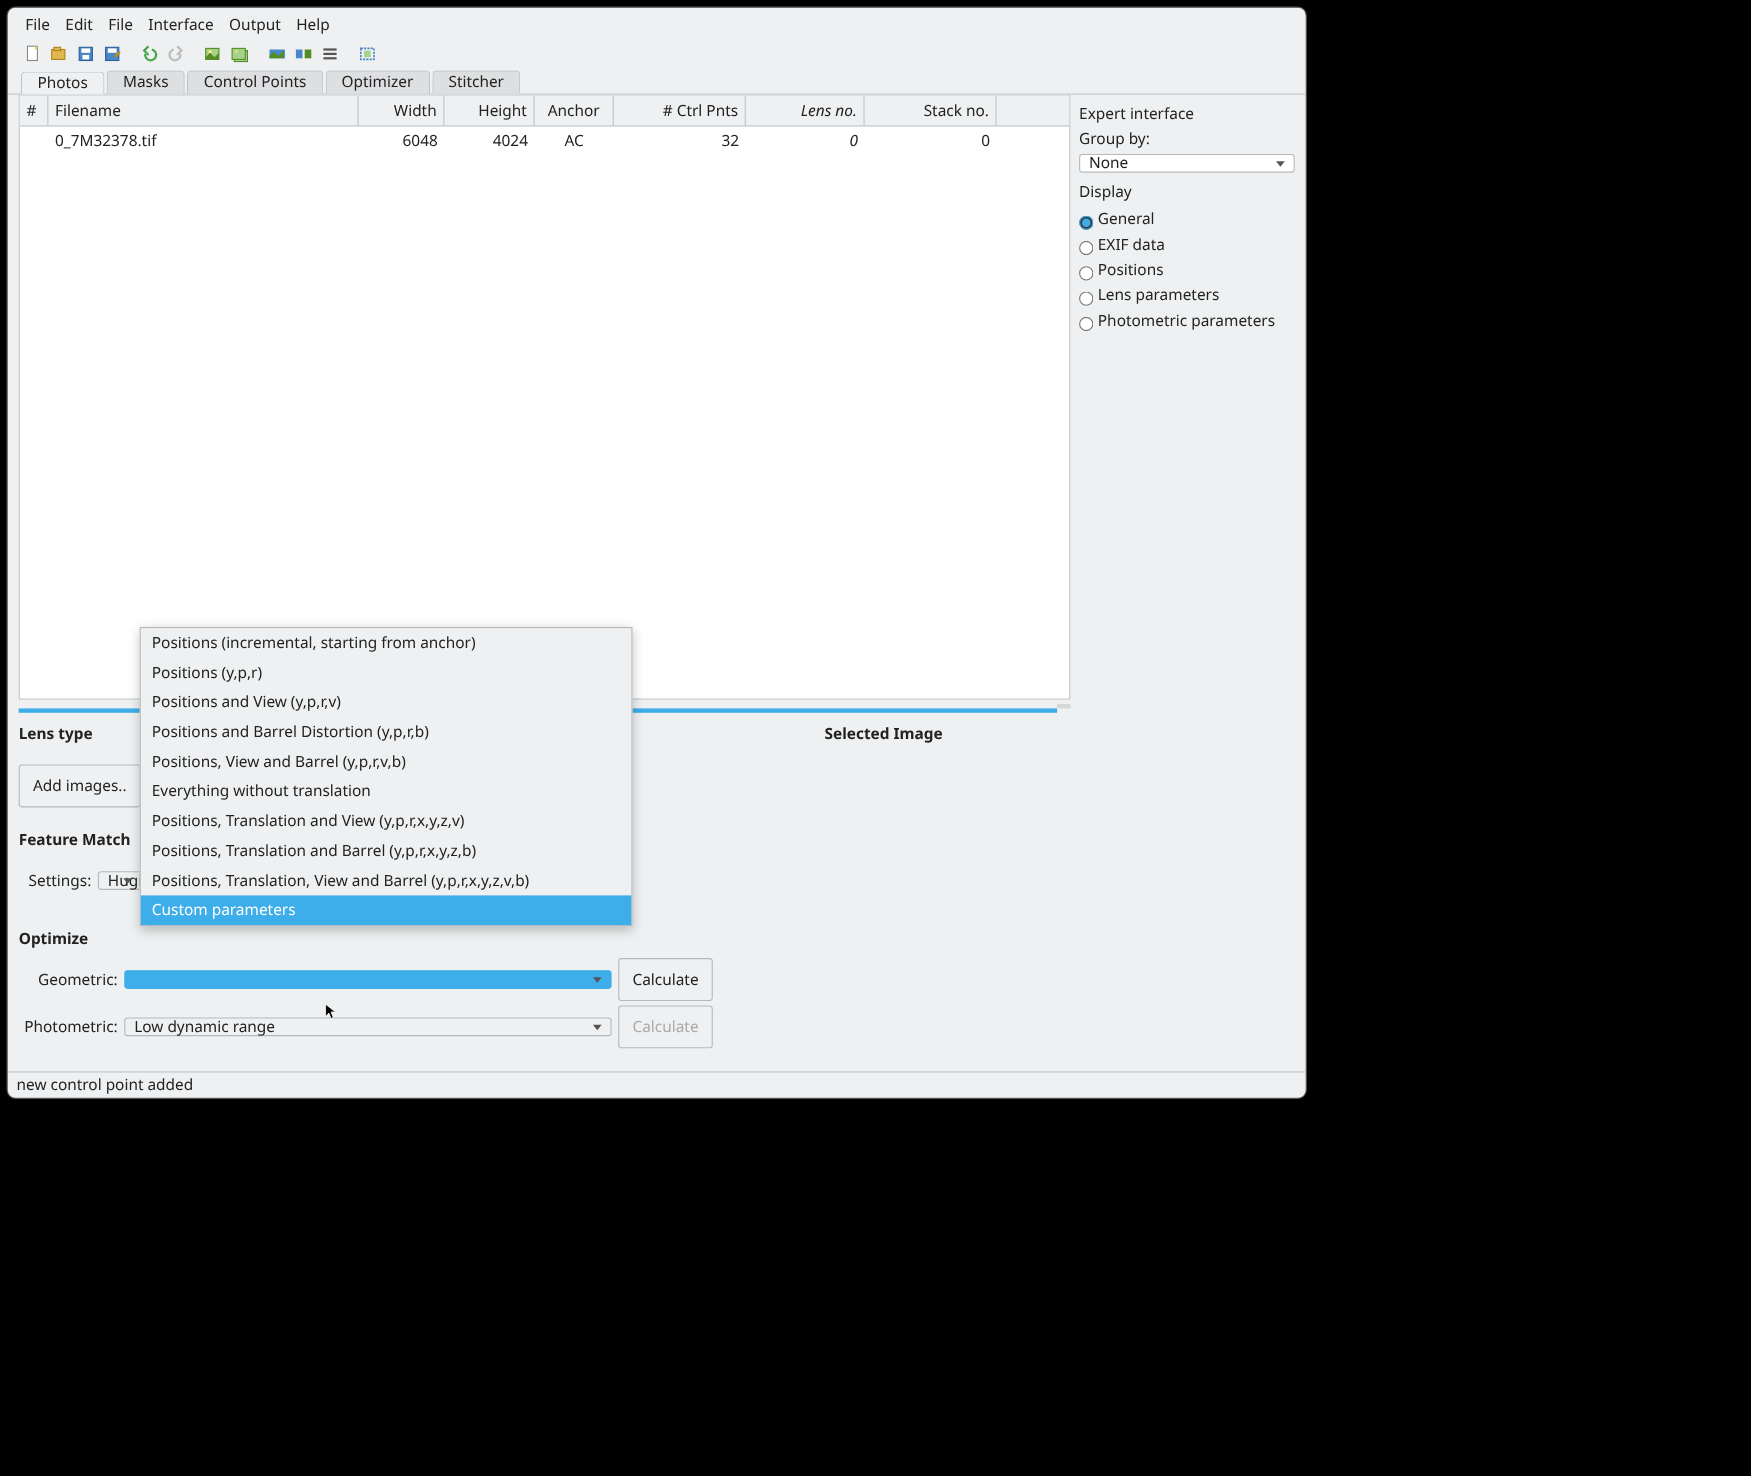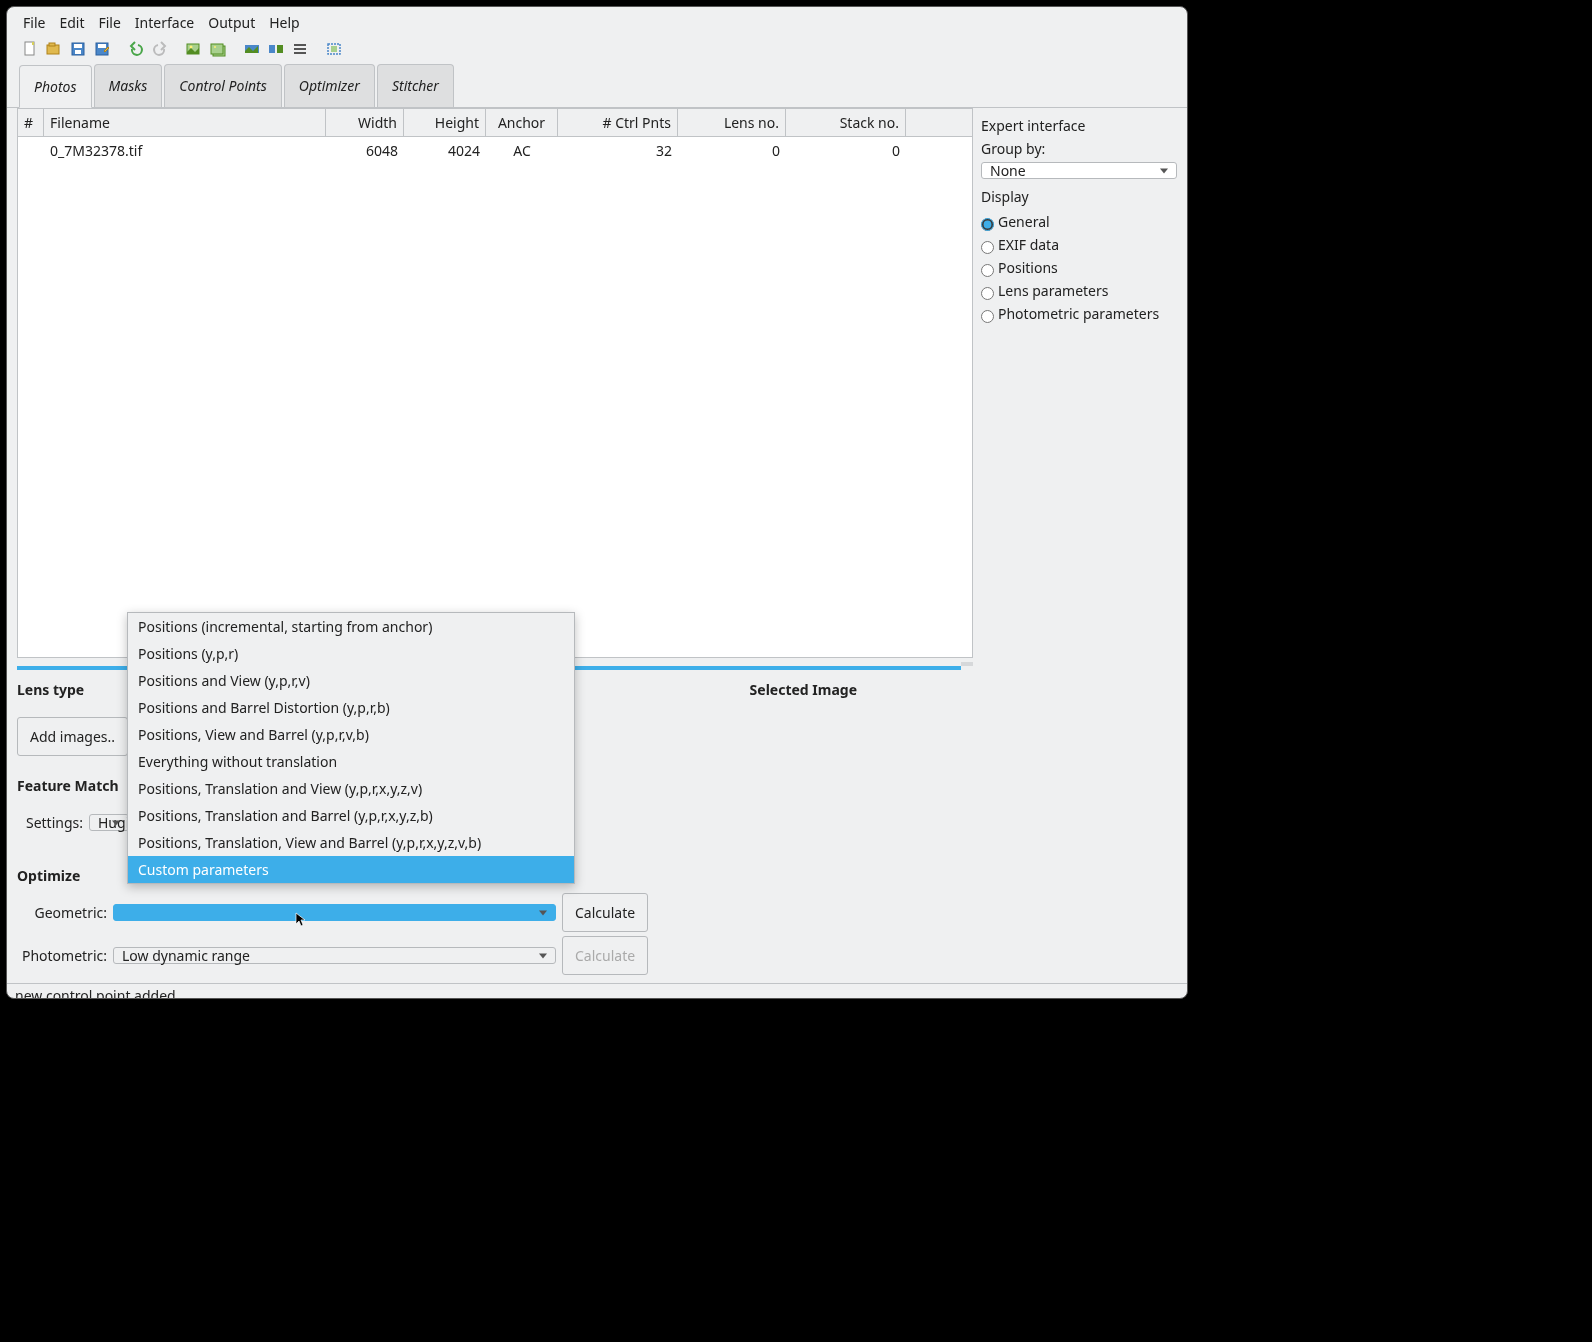--- a/index.html
+++ b/index.html
@@ -44,29 +44,28 @@
 }
 .toolbar .ticon svg { width: 16px; height: 16px; }
 .toolbar .sep { width: 4px; }
 .tabbar {
   display: flex;
   padding-left: 12px;
   border-bottom: 1px solid #c0c3c6;
   gap: 0;
 }
 .tab {
-  padding: 11px 14px;
+  padding: 0 14px;
   background: #dedfe0;
   border: 1px solid #c0c3c6;
   border-bottom: none;
   border-radius: 4px 4px 0 0;
   margin-right: 2px;
   cursor: default;
   font-size: 14px;
-  font-style: italic;
 }
 .tab.active {
   background: #eff0f1;
   border-bottom: 1px solid #eff0f1;
   position: relative;
   top: 1px;
 }
 .main {
   flex: 1;
   display: flex;
@@ -103,21 +102,21 @@
   padding: 4px 6px;
   font-size: 14px;
 }
 .td.num { text-align: right; }
 .w-idx { width: 26px; }
 .w-file { width: 282px; }
 .w-width { width: 78px; }
 .w-height { width: 82px; }
 .w-anchor { width: 72px; text-align: center;}
 .w-ctrl { width: 120px; }
-.w-lens { width: 108px; }
+.w-lens { width: 108px; font-style: italic; }
 .w-stack { width: 120px; }
 .sep-bar {
   height: 4px;
   background: #3daee9;
   margin: 4px 0 4px 0;
 }
 .sep-bar-track {
   height: 4px;
   background: #d6d8da;
 }
@@ -181,21 +180,21 @@
 .radio-row { display: flex; align-items: flex-end; gap: 4px; padding: 2px 0; }
 .radio-row input { accent-color: #3daee9; }
 .statusbar {
   border-top: 1px solid #c0c3c6;
   padding: 2px 8px;
   font-size: 14px;
 }
 .dropdown {
   position: absolute;
   left: 127px;
-  top: 612px;
+  top: 570px;
   width: 448px;
   background: #eff0f1;
   border: 1px solid #b6b9bc;
   box-shadow: 0 3px 10px rgba(0,0,0,.25);
   z-index: 100;
 }
 .dropdown .dd-item {
   padding: 4px 10px;
   font-size: 14px;
   cursor: default;

